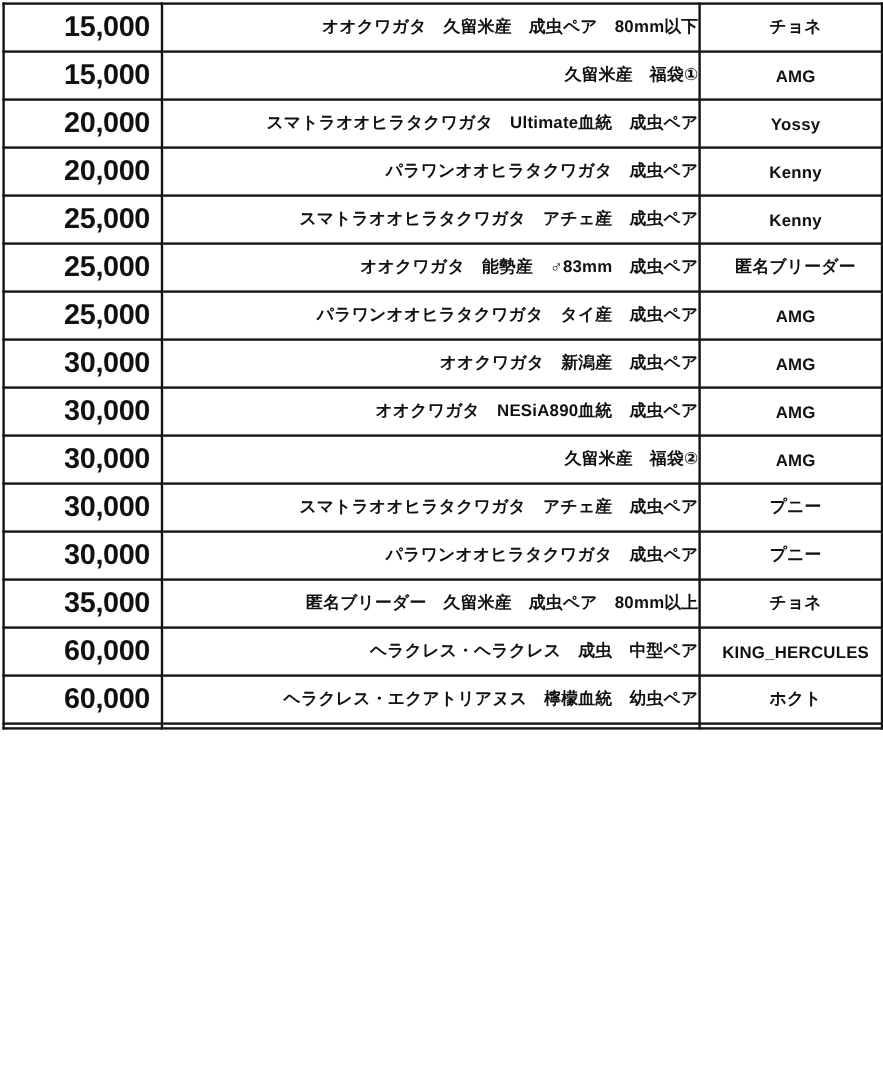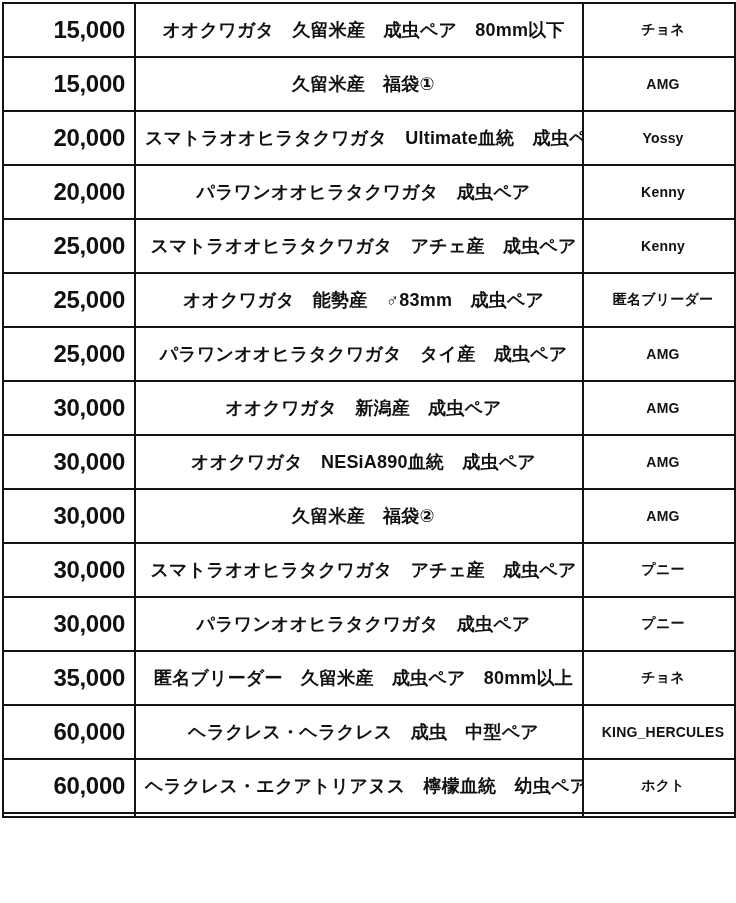--- a/index.html
+++ b/index.html
@@ -23,32 +23,32 @@
     table-layout: fixed;
   }
   table.price-table td {
     border: 2px solid #141414;
     background: #ffffff;
     vertical-align: middle;
     overflow: hidden;
     white-space: nowrap;
     color: #111111;
     font-weight: bold;
-    height: 54px;
+    height: 40px;
   }
   td.price-cell {
     text-align: right;
     padding-right: 9px;
     font-size: 24px;
     letter-spacing: -0.3px;
   }
   td.description-cell {
-    text-align: center;
+    text-align: right;
     padding-left: 9px;
-    font-size: 18px;
+    font-size: 14px;
     letter-spacing: 0.2px;
   }
   td.seller-cell {
     text-align: center;
     padding-left: 8px;
     font-size: 14px;
     letter-spacing: 0.2px;
   }
   tr.continuation-row td {
     height: 4px;

